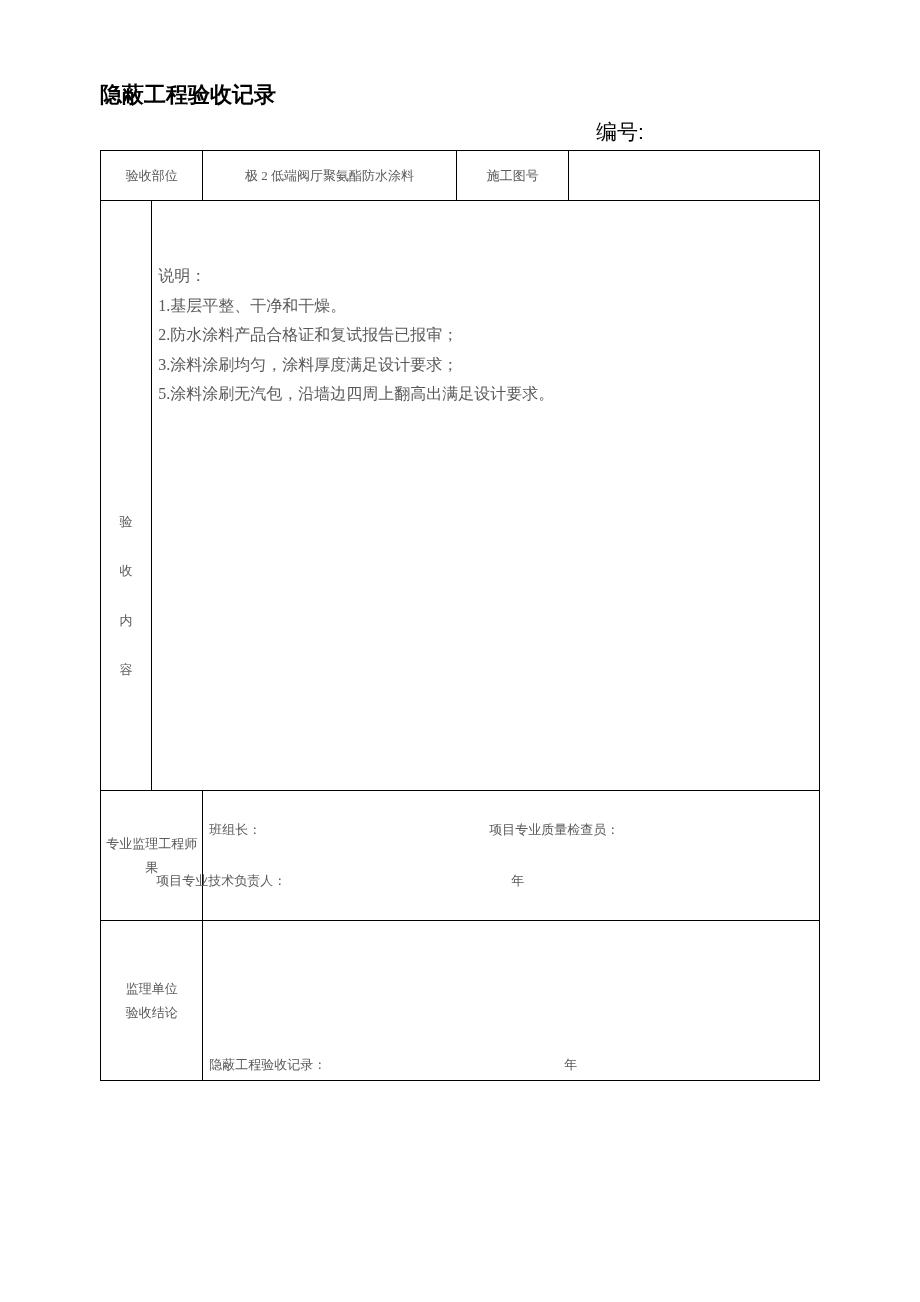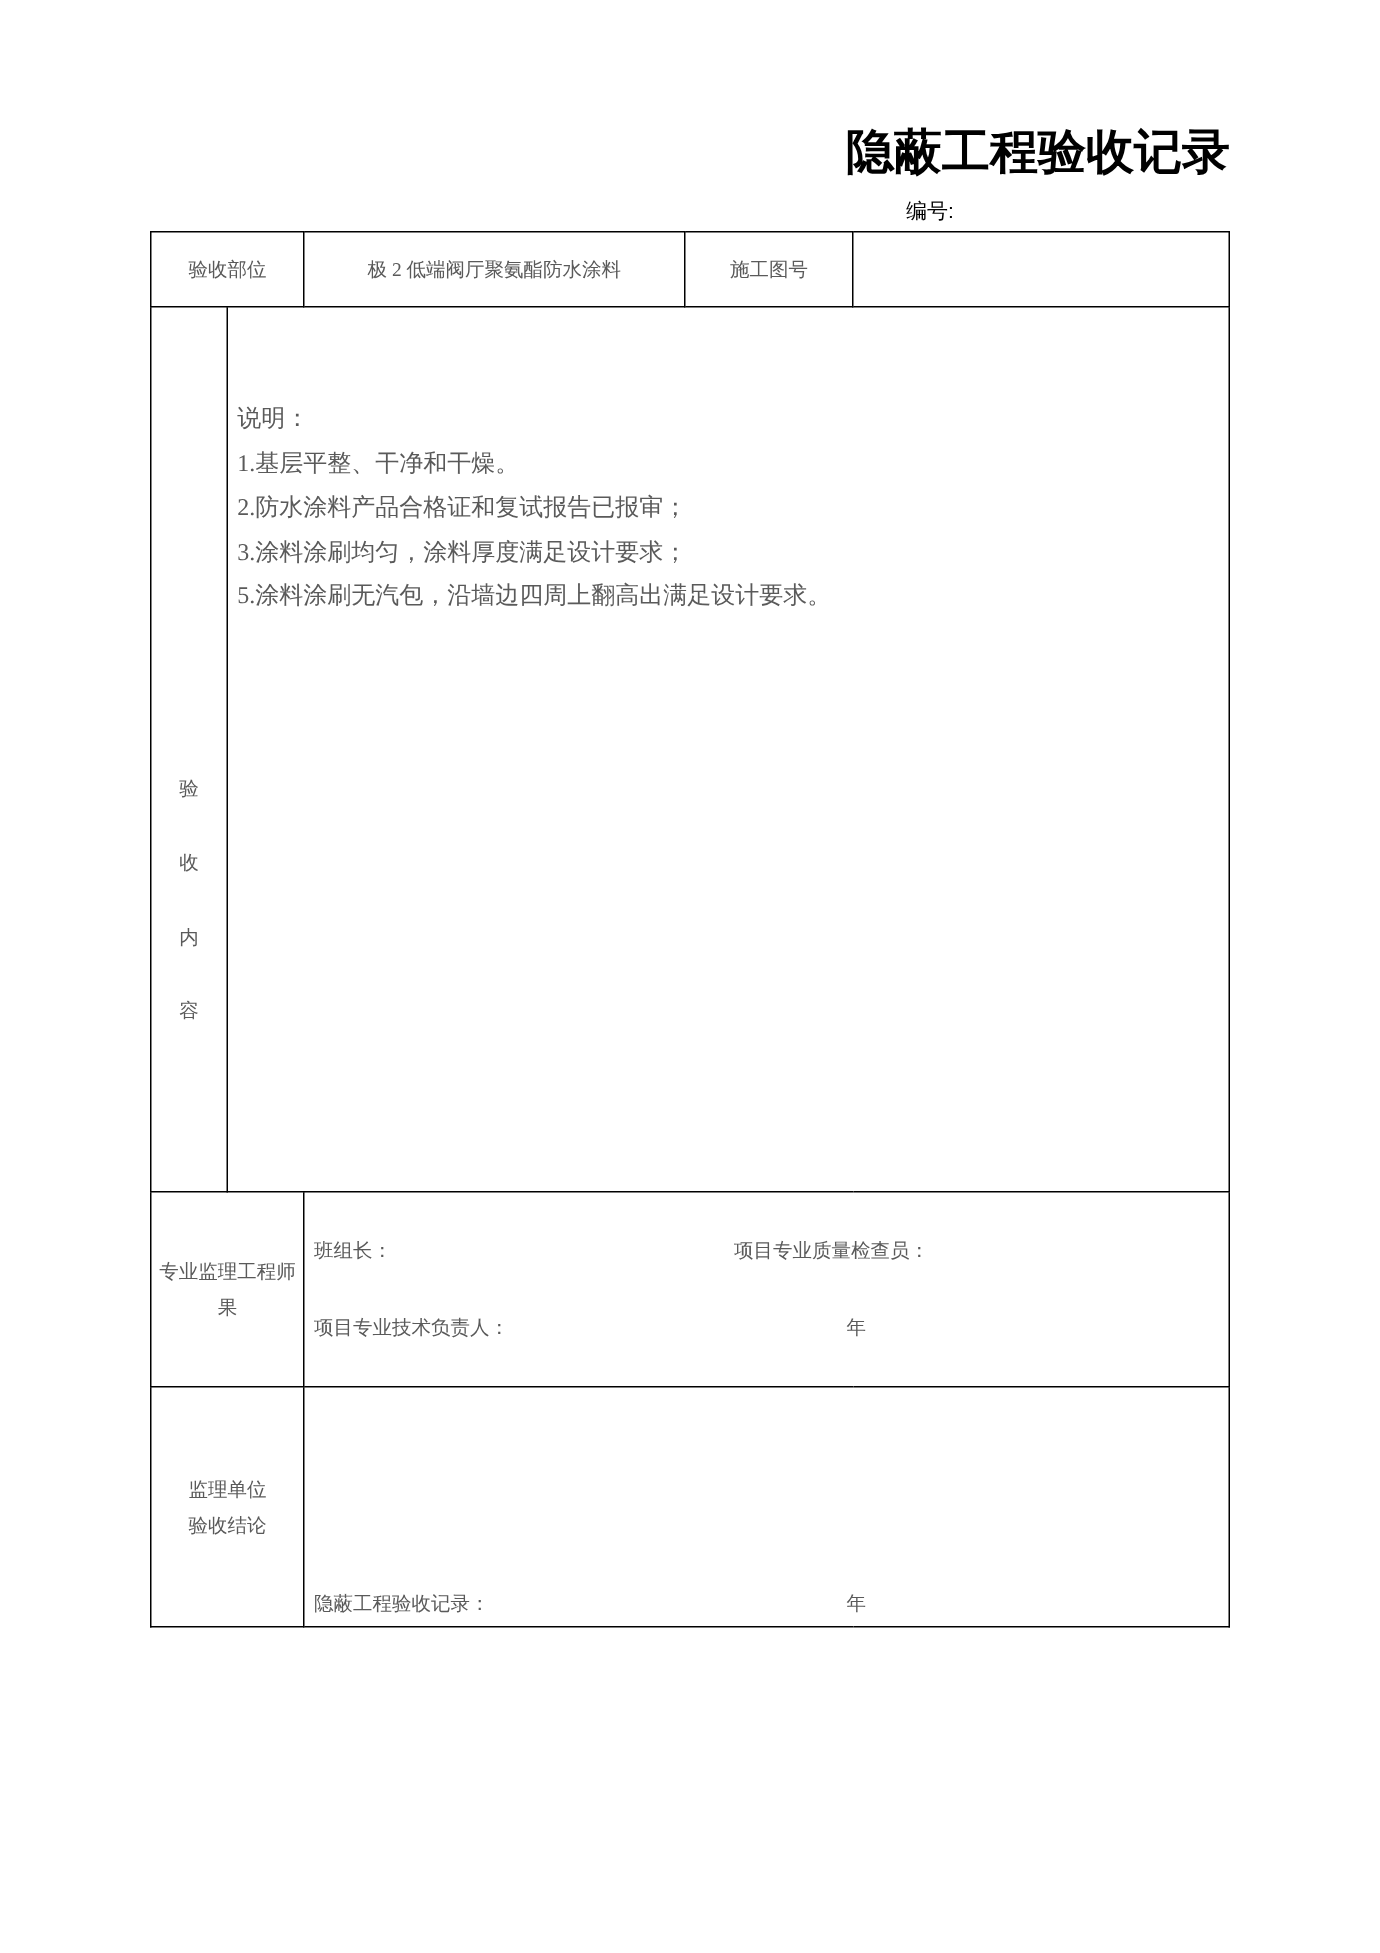--- a/index.html
+++ b/index.html
@@ -7,30 +7,30 @@
       padding: 0;
       box-sizing: border-box;
     }
     body {
       background: #ffffff;
       font-family: "SimSun", "宋体", serif;
       padding: 80px 100px;
       width: 920px;
     }
     .title {
-      text-align: right;
-      font-size: 32px;
+      text-align: left;
+      font-size: 22px;
       font-weight: bold;
       font-family: "SimHei", "黑体", sans-serif;
       margin-bottom: 8px;
       color: #000;
     }
     .doc-number {
       text-align: center;
-      font-size: 14px;
+      font-size: 21px;
       font-family: "SimHei", "黑体", sans-serif;
       margin-bottom: 4px;
       color: #000;
       padding-left: 320px;
     }
     table {
       border-collapse: collapse;
       width: 100%;
       table-layout: fixed;
     }
@@ -77,20 +77,21 @@
     }
     .inspect-content .line1 {
       display: flex;
       margin-bottom: 33px;
     }
     .inspect-content .line1 span:first-child {
       flex: 0 0 280px;
     }
     .inspect-content .line2 {
       display: flex;
+      justify-content: center;
     }
     .inspect-content .line2 span:first-child {
       flex: 0 0 355px;
     }
     .date-span {
       display: inline-flex;
       gap: 40px;
     }
     .supervisor-row td {
       height: 160px;

